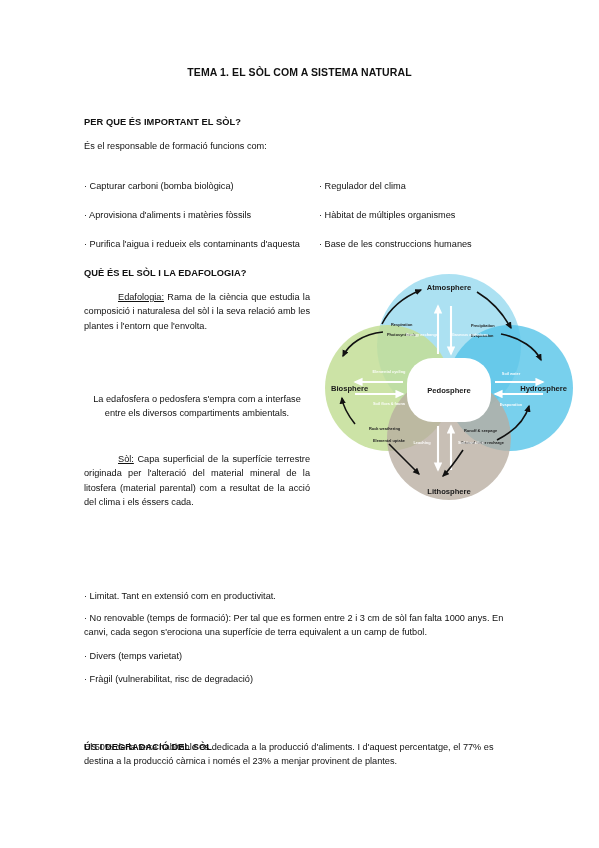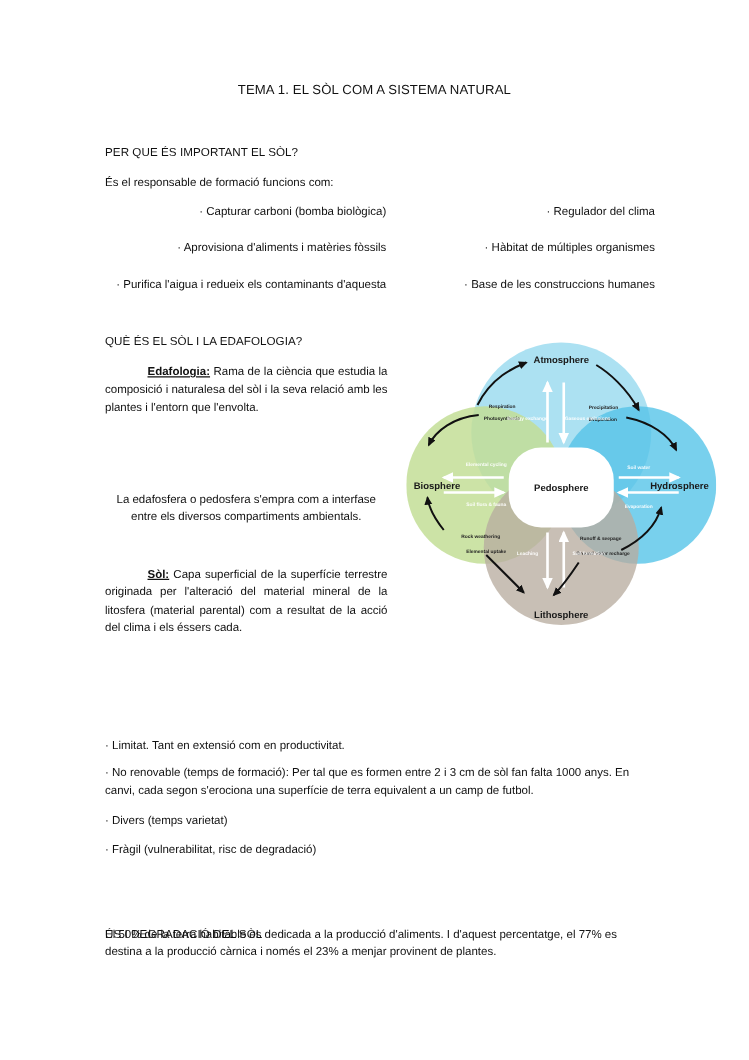--- a/index.html
+++ b/index.html
@@ -19,44 +19,44 @@
     left: 0; top: 0;
     width: 599px; height: 848px;
     background: #fff;
   }
   .doc-title {
     position: absolute;
     left: 0; top: 66px;
     width: 599px;
     text-align: center;
     font-size: 10.5px;
-    font-weight: normal;
+    font-weight: bold;
     letter-spacing: 0.1px;
   }
   .heading {
     position: absolute;
     left: 84px;
     font-size: 9.3px;
-    font-weight: normal;
+    font-weight: bold;
     letter-spacing: 0.05px;
   }
   .para {
     position: absolute;
     font-size: 9.2px;
     line-height: 1.55;
     text-align: left;
   }
   .para.just { text-align: justify; }
   .col-narrow { width: 226px; }
   .col-wide { width: 434px; }
-  .u { text-decoration: underline; font-weight: bold; padding-left: 34px; }
+  .u { text-decoration: underline; font-weight: normal; padding-left: 34px; }
 
   
   .bullets { position: absolute; left: 84px; top: 163px; width: 440px; }
-  .bcol { position: absolute; top: 0; text-align: right; }
+  .bcol { position: absolute; top: 17px; }
   .bcol.left  { left: 0px;   width: 225px; }
   .bcol.right { left: 235px; width: 205px; }
   .bline { font-size: 9.2px; line-height: 1.5; margin-bottom: 15px; }
 
   
   .diagram {
     position: absolute;
     left: 325px; top: 272px;
     width: 248px; height: 232px;
   }

